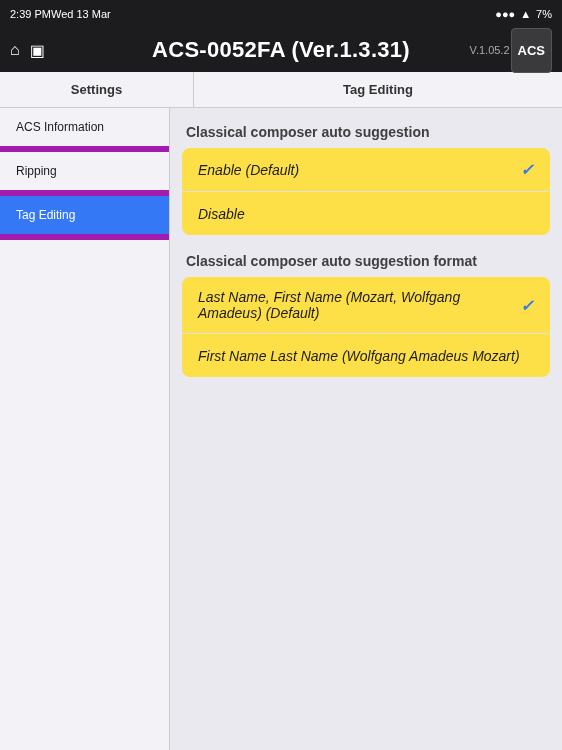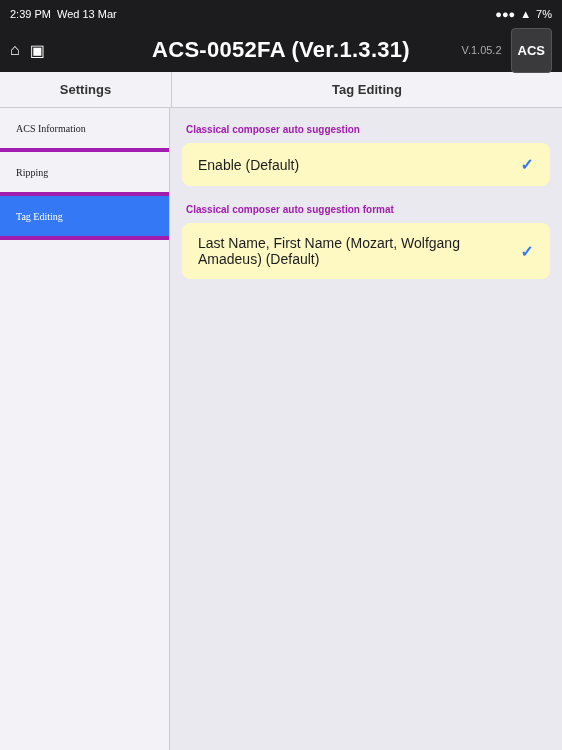--- a/index.html
+++ b/index.html
@@ -16,21 +16,21 @@
     .status-bar {
       height: 28px;
       background: #1c1c1e;
       display: flex;
       align-items: center;
       justify-content: space-between;
       padding: 0 10px;
       color: #fff;
       font-size: 11px;
     }
-    .status-left { display: flex; align-items: flex-start; gap: 6px; }
+    .status-left { display: flex; align-items: flex-start; }
     .status-right { display: flex; align-items: center; gap: 5px; font-size: 11px; }
 
     
     .app-header {
       height: 44px;
       background: #1c1c1e;
       display: flex;
       align-items: center;
       justify-content: center;
       position: relative;
@@ -39,21 +39,21 @@
       color: #fff;
       font-size: 22px;
       font-weight: 600;
       letter-spacing: 0.3px;
     }
     .header-version-badge {
       position: absolute;
       right: 10px;
       display: flex;
       align-items: center;
-      gap: 9px;
+      gap: 1px;
     }
     .version-text {
       color: #aaa;
       font-size: 11px;
     }
     .acs-badge {
       background: #3a3a3c;
       color: #fff;
       font-size: 13px;
       font-weight: 700;
@@ -78,21 +78,21 @@
       display: flex;
       height: calc(750px - 28px - 44px - 36px);
     }
 
     
     .columns-header {
       display: flex;
       height: 36px;
     }
     .col-header-left {
-      width: 172px;
+      width: 194px;
       background: #f2f2f7;
       border-right: 1px solid #ccc;
       display: flex;
       align-items: center;
       justify-content: center;
       font-size: 13px;
       font-weight: 600;
       color: #333;
       border-bottom: 1px solid #ccc;
     }
@@ -114,52 +114,52 @@
       background: #f2f2f7;
       border-right: 1px solid #ccc;
       overflow-y: auto;
     }
     .sidebar-item {
       height: 44px;
       display: flex;
       align-items: center;
       padding: 0 16px;
       cursor: pointer;
-      border-bottom: 4px solid #a21caf;
-      font-size: 10px;
+      border-bottom: 6px solid #a21caf;
+      font-size: 12px;
       color: #1c1c1e;
-      font-family: Liberation Serif, serif;
     }
     .sidebar-item.active {
       background: #3478f6;
       color: #fff;
     }
 
     
     .content-area {
       flex: 1;
       background: #e9e9ef;
       overflow-y: auto;
       padding: 16px 12px;
     }
 
     
     .section-title {
-      font-size: 10px;
+      font-size: 14px;
       font-weight: 700;
-      color: #a21caf;
+      color: #404040;
       margin-bottom: 8px;
       padding-left: 4px;
     }
 
     .options-card {
-      background: #fef9c3;
+      background: #fde047;
       border-radius: 8px;
       overflow: hidden;
       margin-bottom: 18px;
+      font-style: italic;
     }
     .option-row {
       display: flex;
       align-items: center;
       justify-content: space-between;
       padding: 12px 16px;
       font-size: 14px;
       color: #1c1c1e;
       border-bottom: 1px solid #e0e0e5;
       cursor: pointer;
@@ -219,25 +219,33 @@
 
   <div class="content-area">
 
     <div class="section-title">Classical composer auto suggestion</div>
     <div class="options-card">
 
     <div class="option-row">
           <span>Enable (Default)</span>
           <span class="checkmark">✓</span>
         </div>
+        <div class="option-row">
+          <span>Disable</span>
+          <span class="checkmark hidden">✓</span>
+        </div>
       </div>
 
     <div class="section-title">Classical composer auto suggestion format</div>
     <div class="options-card">
 
     <div class="option-row">
           <span>Last Name, First Name (Mozart, Wolfgang Amadeus) (Default)</span>
           <span class="checkmark">✓</span>
         </div>
+        <div class="option-row">
+          <span>First Name Last Name (Wolfgang Amadeus Mozart)</span>
+          <span class="checkmark hidden">✓</span>
+        </div>
       </div>
 
   </div>
 </div>
 
 </body></html>

